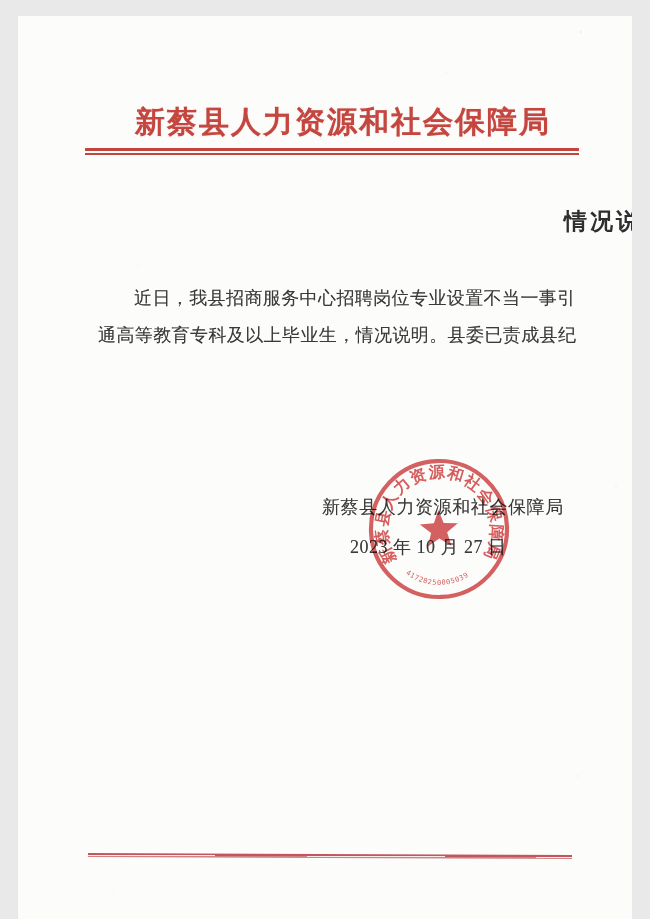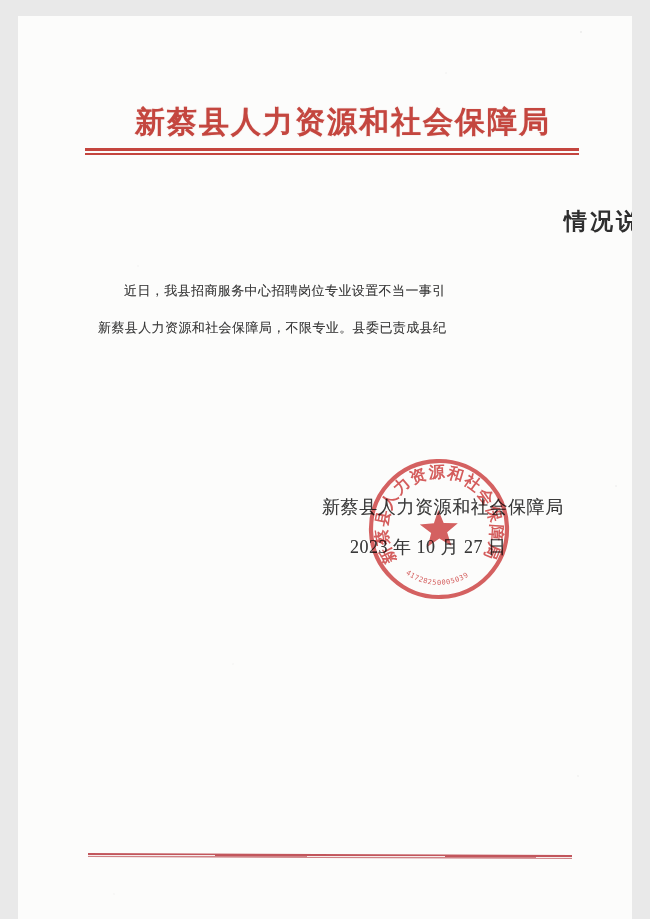--- a/index.html
+++ b/index.html
@@ -33,22 +33,22 @@
     border-top:3px solid #c4453e;
     border-bottom:2px solid #c4453e;
   }
   .doc-title{
     position:absolute;top:190px;left:0;width:650px;
     text-align:right;
     font-size:23px;font-weight:bold;letter-spacing:3px;
     color:#2f2f2f;
   }
   .body-text{
-    position:absolute;top:257px;left:80px;width:505px;
-    font-size:13px;line-height:36.5px;
+    position:absolute;top:264px;left:80px;width:505px;
+    font-size:18px;line-height:36.5px;
     color:#3a3a3a;
     text-shadow:0 0 .5px rgba(60,60,60,.4);
   }
   .body-line{white-space:nowrap;letter-spacing:.4px;}
   .body-line.indent{text-indent:2em;}
   .signature-name{
     position:absolute;top:479px;left:304px;
     font-size:18px;color:#3a3a3a;letter-spacing:.6px;white-space:nowrap;
     text-shadow:0 0 .5px rgba(60,60,60,.4);
   }
@@ -75,21 +75,21 @@
 <div class="page">
 
   <div class="agency-header">新蔡县人力资源和社会保障局</div>
 
   <div class="header-rule"></div>
 
   <div class="doc-title">情况说明</div>
 
   <div class="body-text">
     <div class="body-line indent">近日，我县招商服务中心招聘岗位专业设置不当一事引</div>
-    <div class="body-line">新蔡县人力资源和社会保障局，不限专业。县委已责成县纪</div>
+    <div class="body-line">通高等教育专科及以上毕业生，情况说明。县委已责成县纪</div>
   </div>
 
   <div class="signature-name">新蔡县人力资源和社会保障局</div>
 
   <div class="signature-date">2023 年 10 月 27 日</div>
 
   <svg class="seal" viewBox="0 0 148 148">
     <defs>
       <path id="sealArc" d="M 32 105 A 52 52 0 1 1 116 105" fill="none"></path>
       <path id="sealBottomArc" d="M 36 115 A 56 56 0 0 0 112 115" fill="none"></path>

